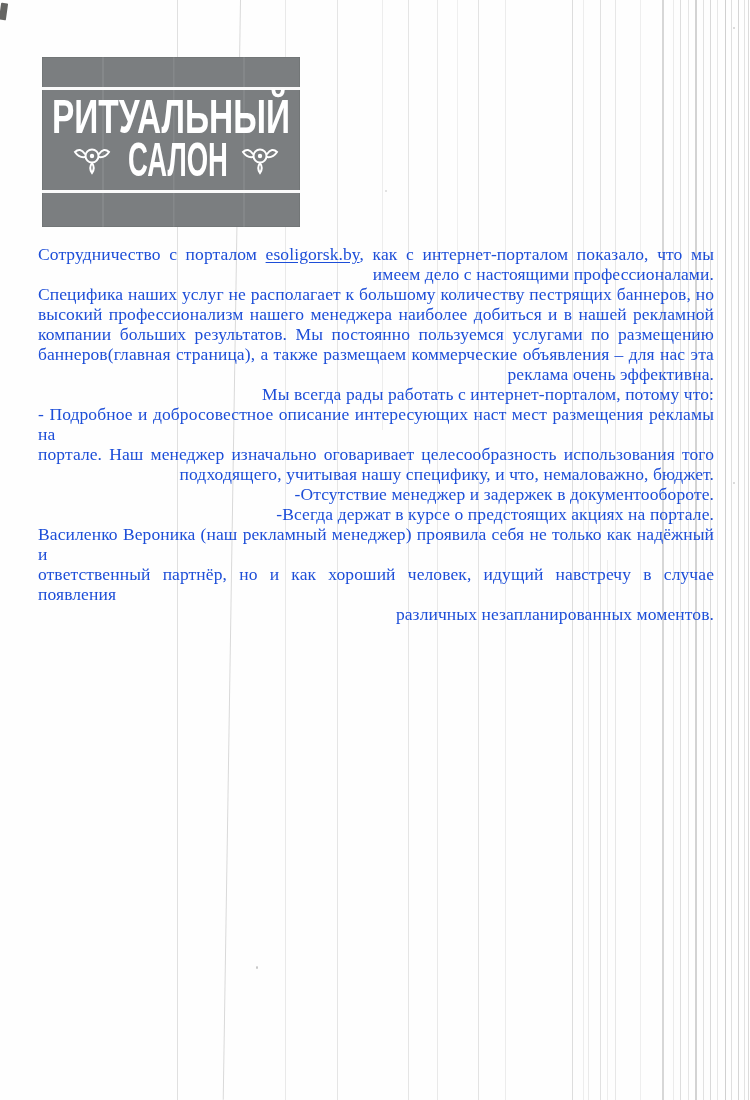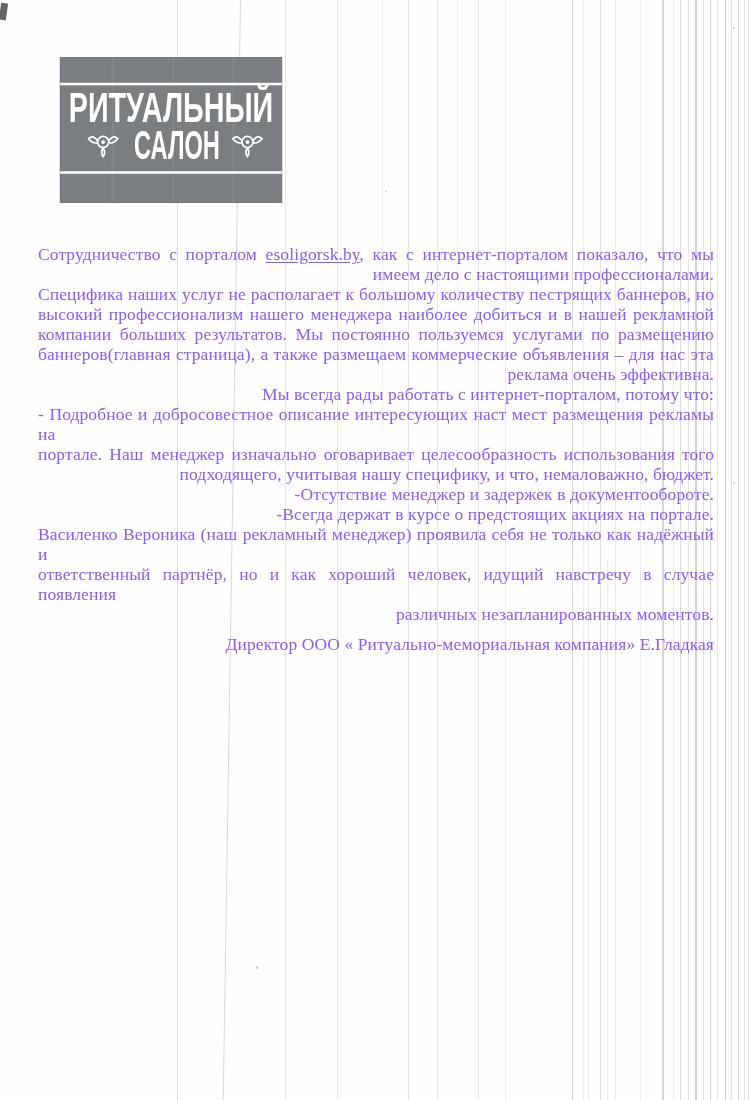--- a/index.html
+++ b/index.html
@@ -18,28 +18,28 @@
 
   .speck { position: absolute; z-index: 1; border-radius: 50%; }
 
   .corner-mark {
     position: absolute; left: 0; top: 3px; width: 7px; height: 17px;
     background: #4a4a48; transform: rotate(8deg); border-radius: 1px;
     opacity: .85; z-index: 2;
   }
 
   .logo {
-    position: absolute; left: 42px; top: 57px; width: 258px; height: 146px;
+    position: absolute; left: 42px; top: 57px; width: 258px; height: 170px;
     z-index: 2;
   }
   .logo svg { display: block; width: 100%; height: 100%; }
 
   .letter {
     position: absolute; left: 38px; top: 244px; width: 676px; z-index: 2;
-    font-size: 17.5px; line-height: 20px; color: #8b5cf6;
+    font-size: 17.5px; line-height: 20px; color: #1d4ed8;
     letter-spacing: 0.1px;
   }
   .l { min-height: 20px; white-space: normal; text-align: right; }
   .l.j { text-align: justify; text-align-last: justify; }
   .u { text-decoration: underline; text-underline-offset: 2px; }
   .sig { margin-top: 10px; }
 </style>
 </head>
 <body>
 
@@ -126,16 +126,15 @@
     <div class="l">реклама очень эффективна.</div>
     <div class="l">Мы всегда рады работать с интернет-порталом, потому что:</div>
     <div class="l j">- Подробное и добросовестное описание интересующих наст мест размещения рекламы на</div>
     <div class="l j">портале. Наш менеджер изначально оговаривает целесообразность использования того</div>
     <div class="l">подходящего, учитывая нашу специфику, и что, немаловажно, бюджет.</div>
     <div class="l">-Отсутствие менеджер и задержек в документообороте.</div>
     <div class="l">-Всегда держат в курсе о предстоящих акциях на портале.</div>
     <div class="l j">Василенко Вероника (наш рекламный менеджер) проявила себя не только как надёжный и</div>
     <div class="l j">ответственный партнёр, но и как хороший человек, идущий навстречу в случае появления</div>
     <div class="l">различных незапланированных моментов.</div>
-    <div class="l sig">Директор ООО « Ритуально-мемориальная компания» Е.Гладкая</div>
   </div>
 
 </div>
 
 </body></html>

